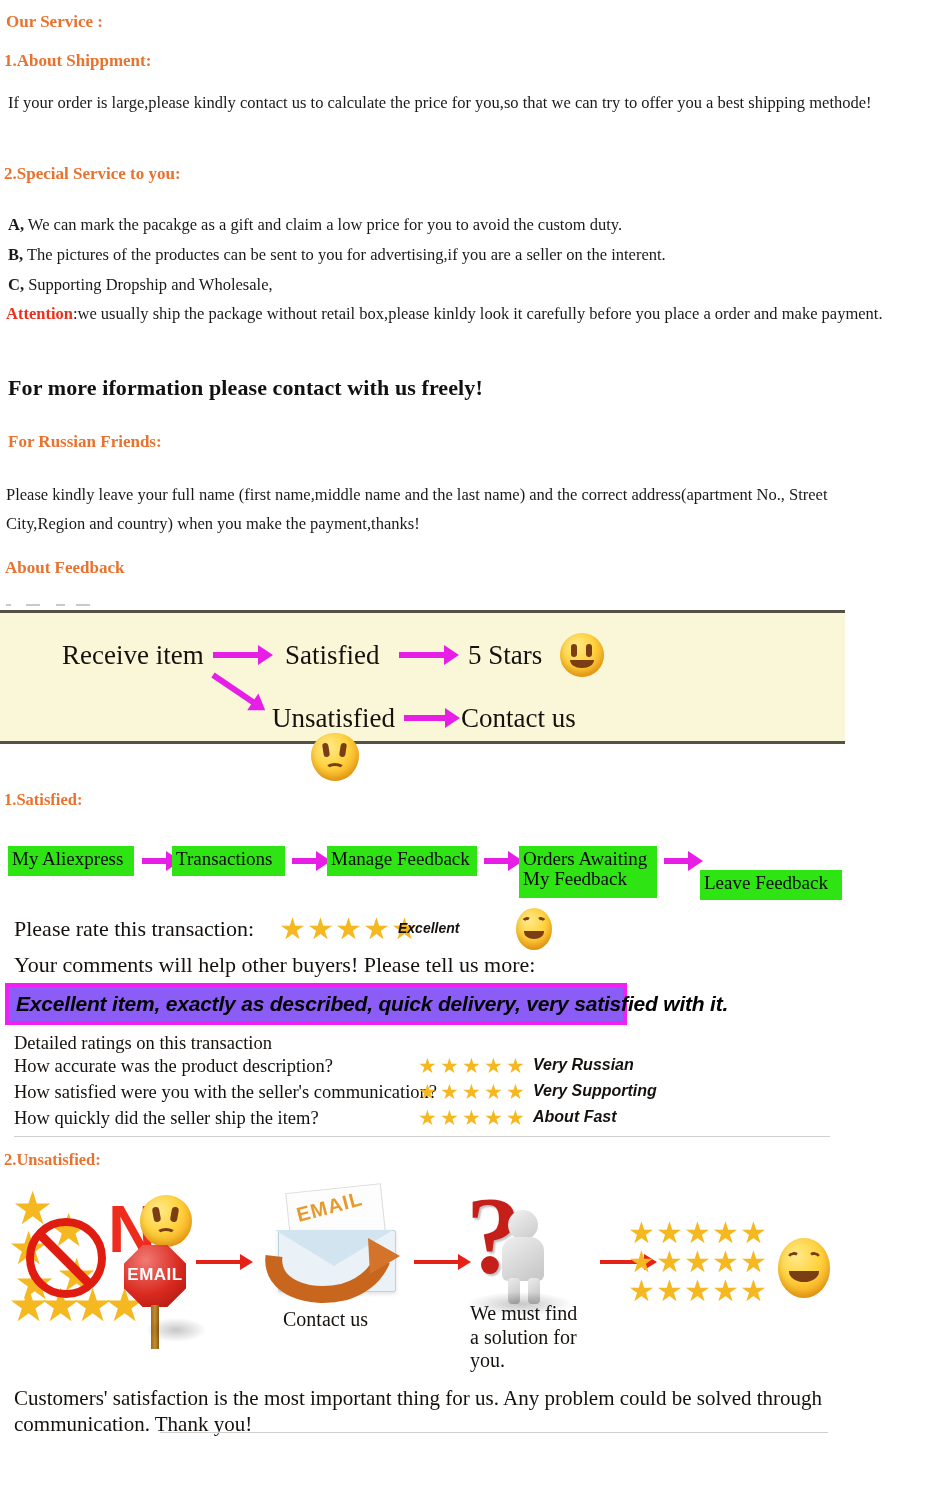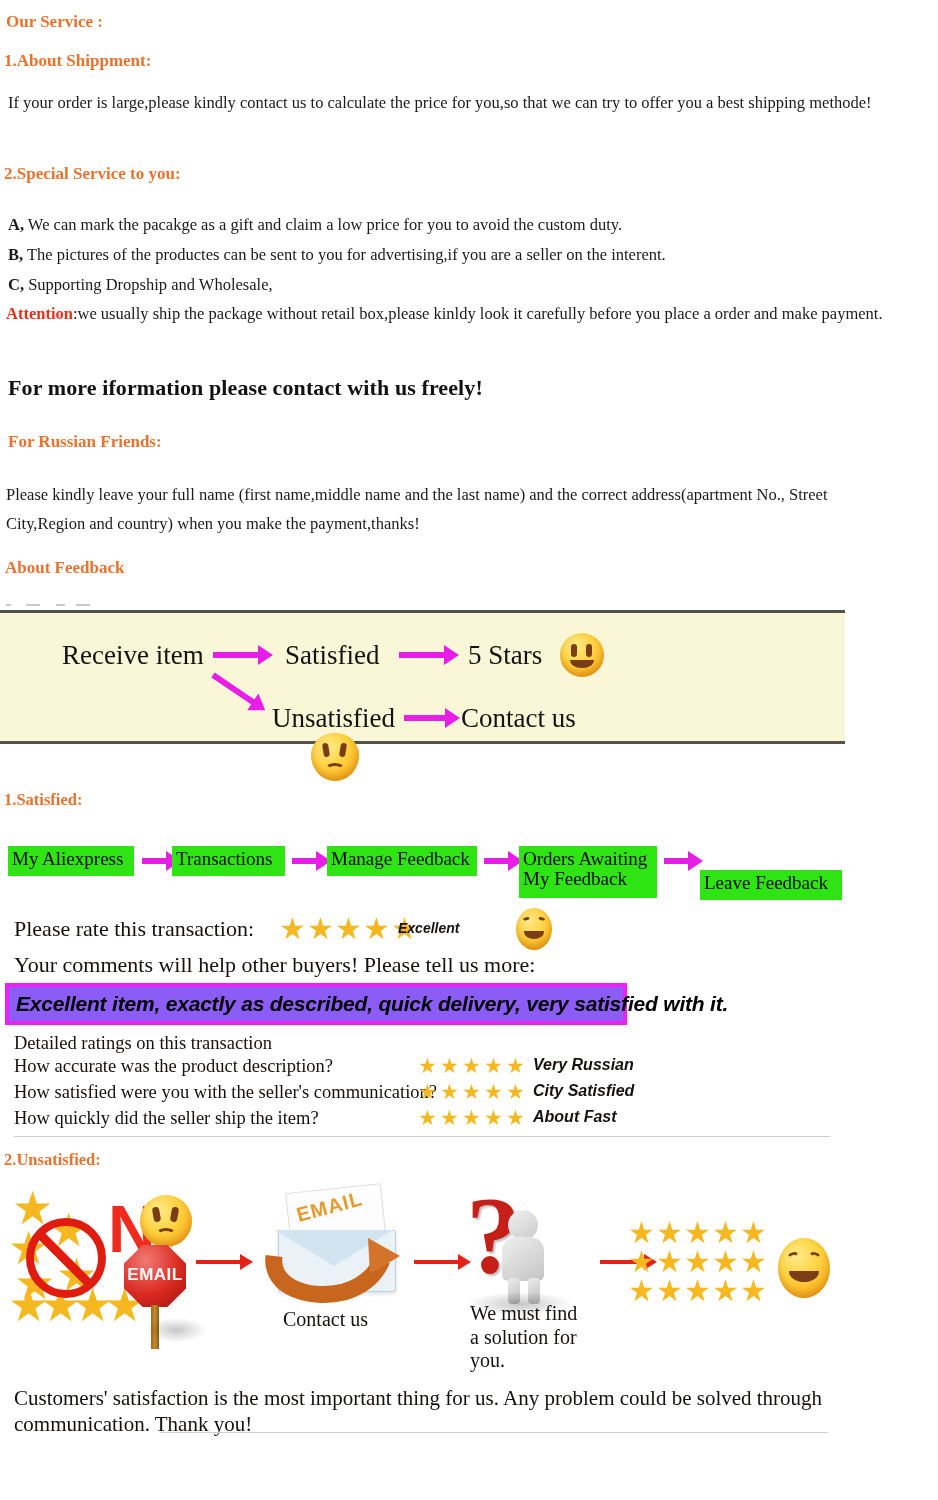--- a/index.html
+++ b/index.html
@@ -362,21 +362,21 @@
   <span class="star" style="left:484px; top:1056px; font-size:21px;">★</span>
   <span class="star" style="left:506px; top:1056px; font-size:21px;">★</span>
   <div class="rate-small bolditalic" style="left:533px; top:1056px; font-size:16px;">Very Russian</div>
 
   <div class="rate-small" style="left:14px; top:1082px;">How satisfied were you with the seller's communication?</div>
   <span class="star" style="left:418px; top:1082px; font-size:21px;">★</span>
   <span class="star" style="left:440px; top:1082px; font-size:21px;">★</span>
   <span class="star" style="left:462px; top:1082px; font-size:21px;">★</span>
   <span class="star" style="left:484px; top:1082px; font-size:21px;">★</span>
   <span class="star" style="left:506px; top:1082px; font-size:21px;">★</span>
-  <div class="rate-small bolditalic" style="left:533px; top:1082px; font-size:16px;">City Satisfied</div>
+  <div class="rate-small bolditalic" style="left:533px; top:1082px; font-size:16px;">Very Supporting</div>
 
   <div class="rate-small" style="left:14px; top:1108px;">How quickly did the seller ship the item?</div>
   <span class="star" style="left:418px; top:1108px; font-size:21px;">★</span>
   <span class="star" style="left:440px; top:1108px; font-size:21px;">★</span>
   <span class="star" style="left:462px; top:1108px; font-size:21px;">★</span>
   <span class="star" style="left:484px; top:1108px; font-size:21px;">★</span>
   <span class="star" style="left:506px; top:1108px; font-size:21px;">★</span>
   <div class="rate-small bolditalic" style="left:533px; top:1108px; font-size:16px;">About Fast</div>
 
   <div class="hr-thin" style="left:14px; top:1136px; width:816px;"></div>

